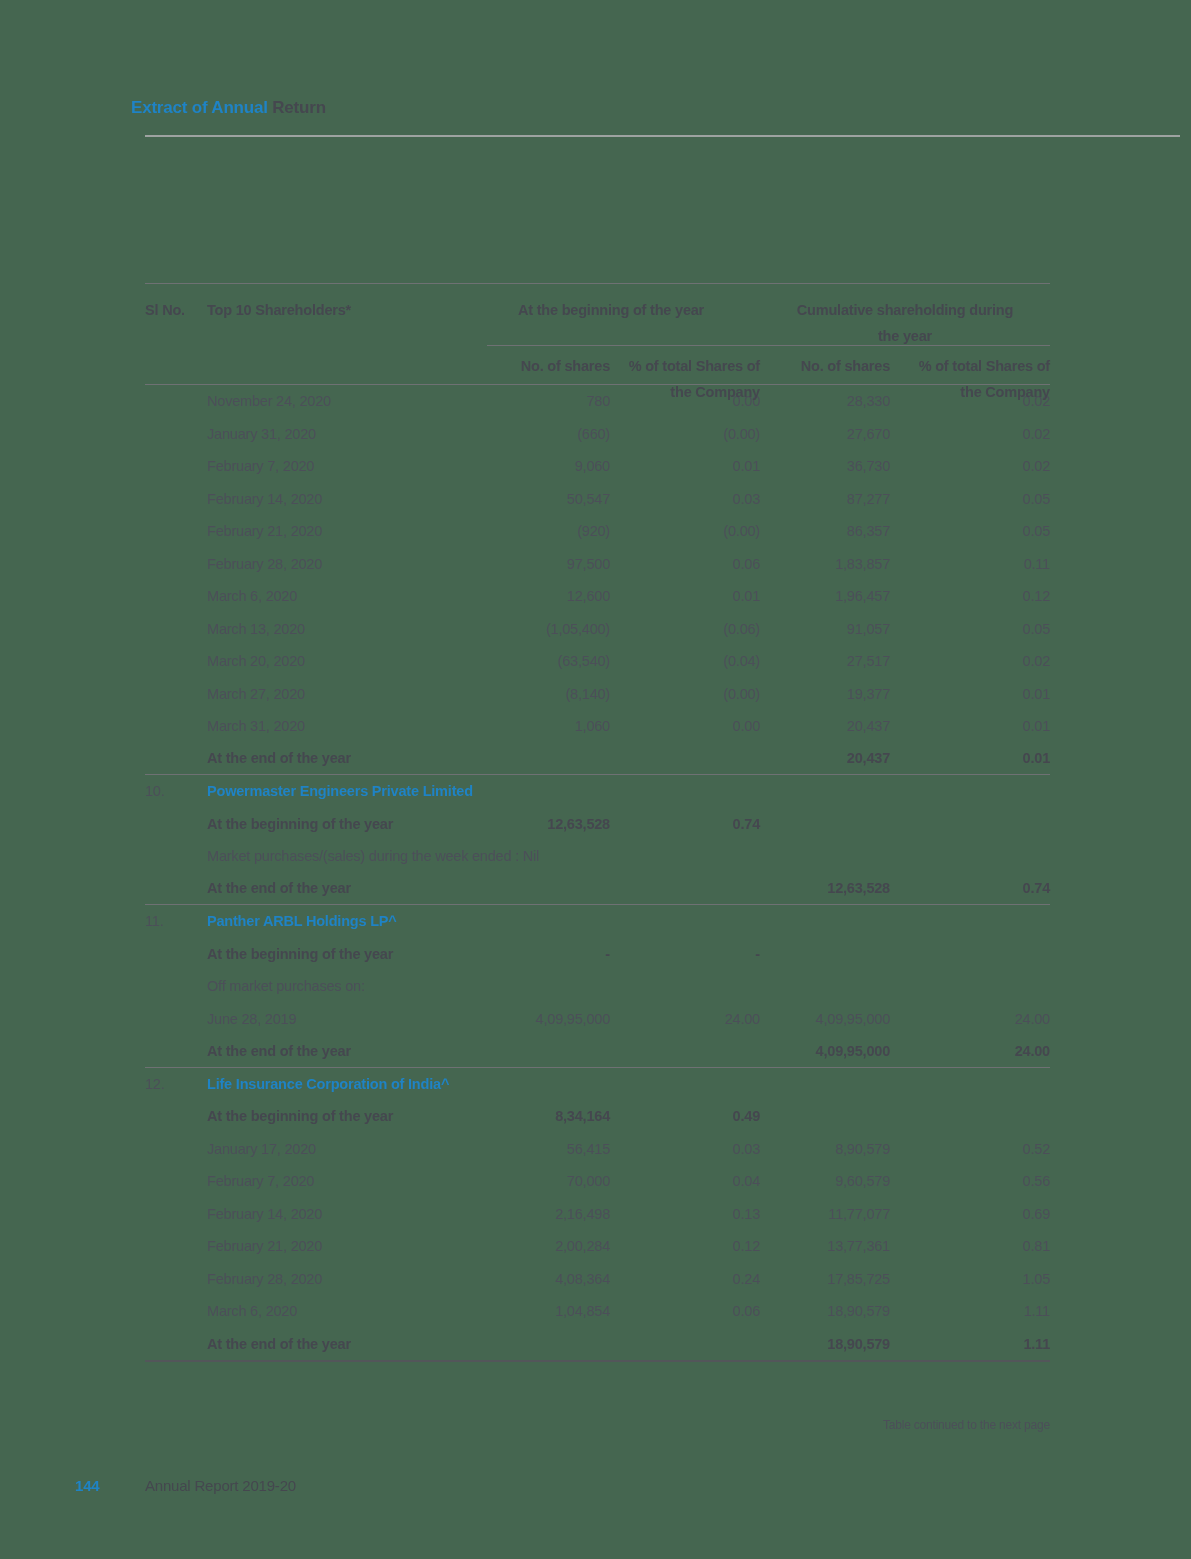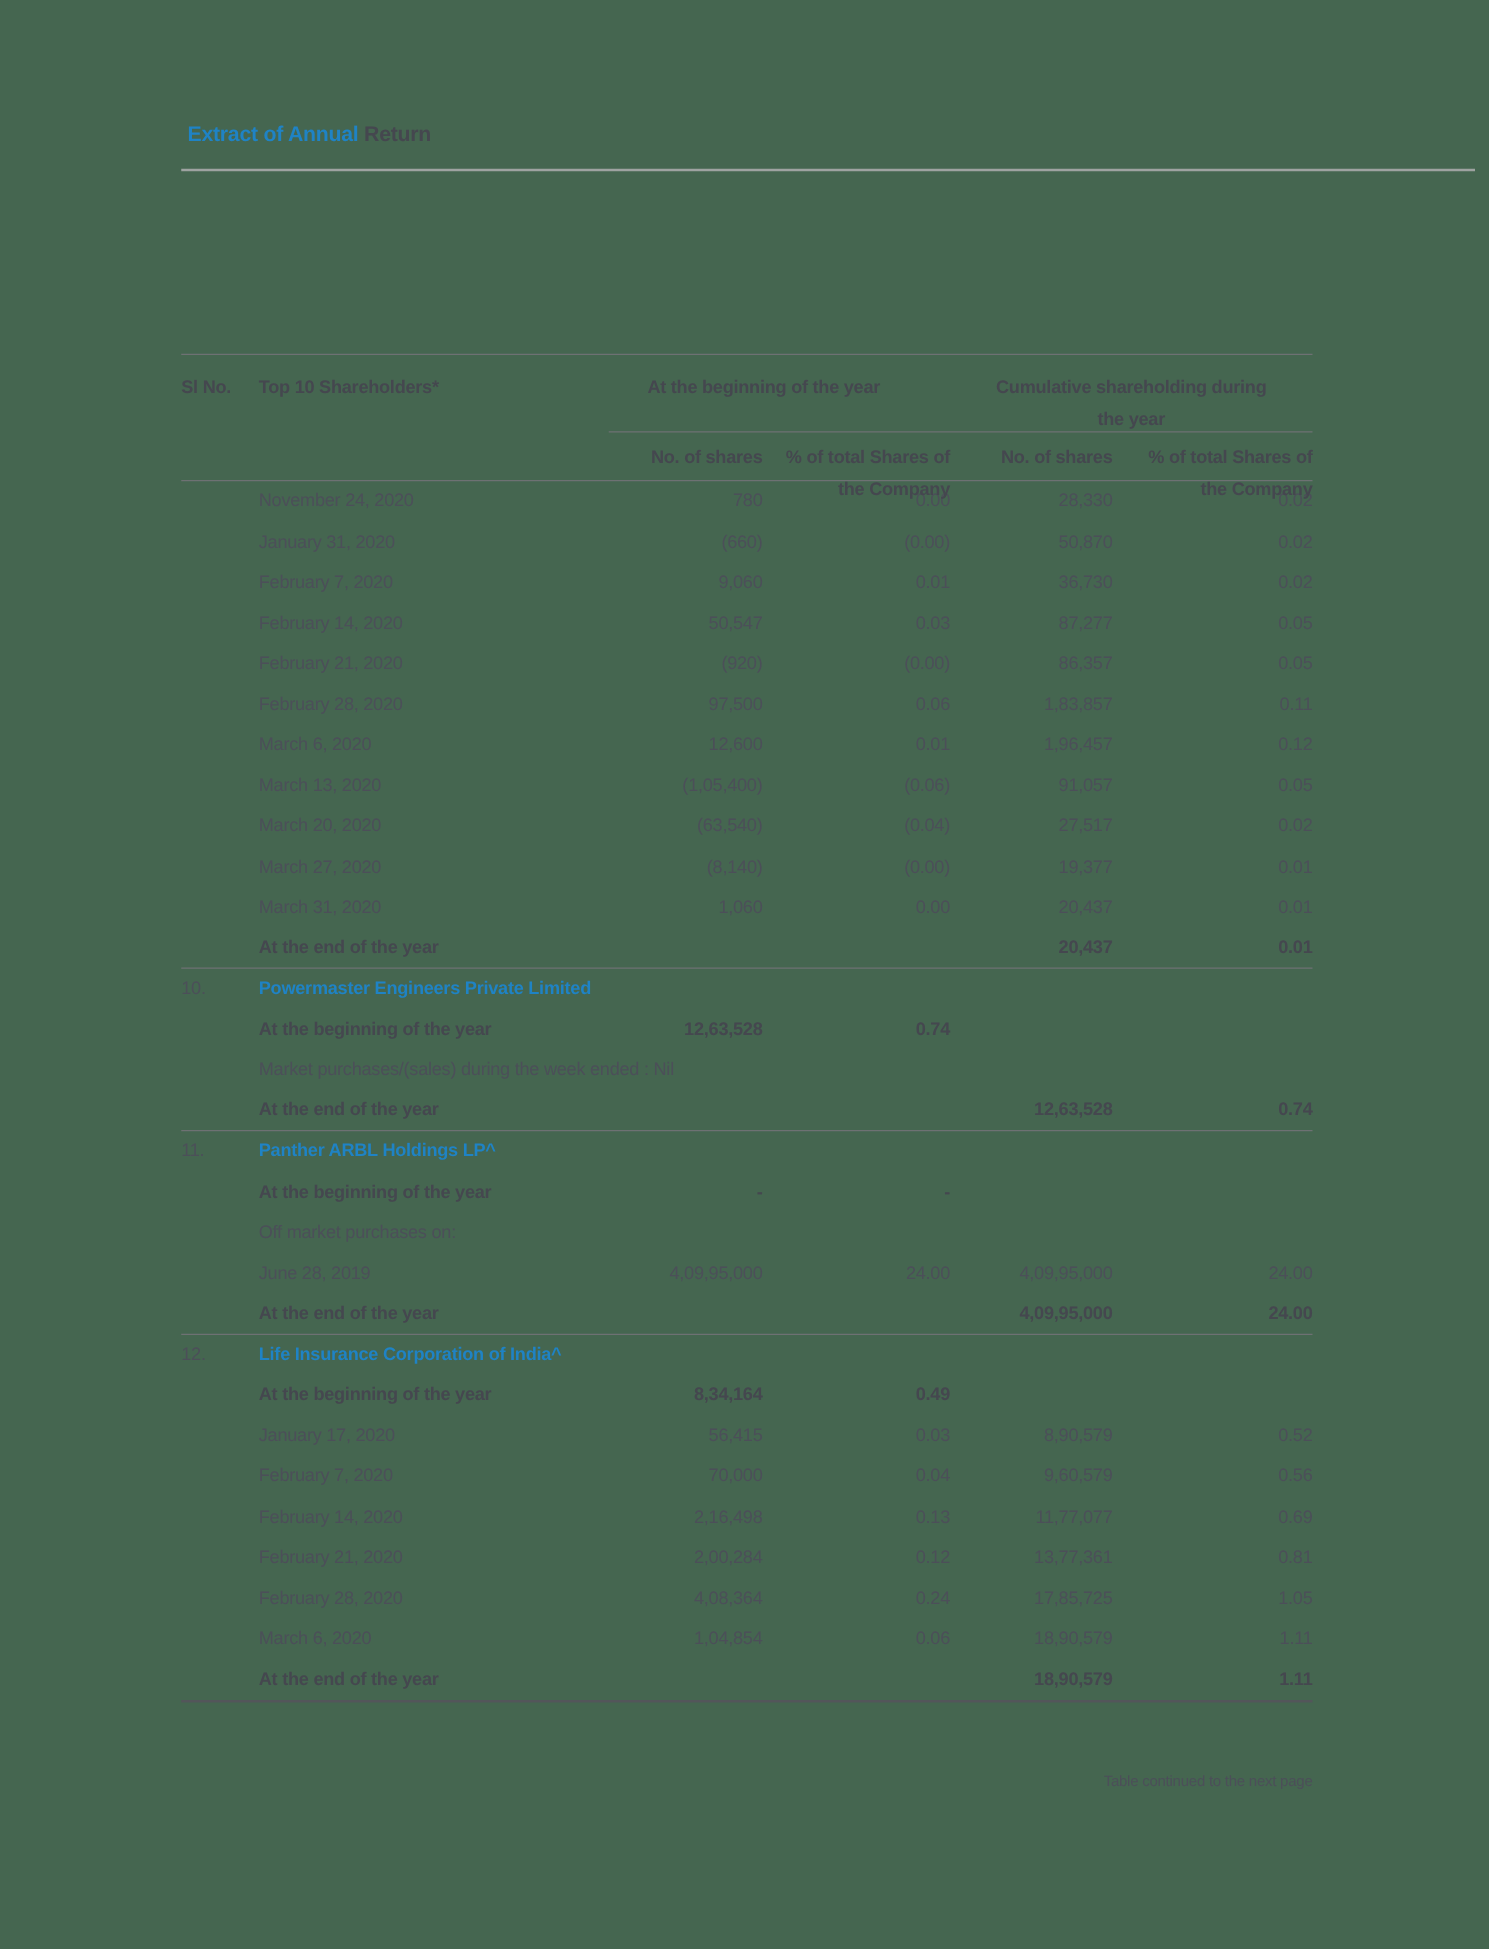--- a/index.html
+++ b/index.html
@@ -18,21 +18,21 @@
     font-family:"Liberation Sans", sans-serif;
     color:var(--text);
     position:relative;
     overflow:hidden;
     letter-spacing:-0.2px;
   }
   .page{position:absolute;inset:0;}
 
   
   .doc-title{
-    position:absolute;left:150px;top:98px;
+    position:absolute;left:131px;top:98px;
     font-size:17px;font-weight:bold;color:var(--text-dark);
     white-space:nowrap;
   }
   .doc-title .accent{color:var(--accent);}
   .title-rule{
     position:absolute;left:145px;top:135px;width:1035px;height:2px;
     background:var(--rule);
   }
 
   
@@ -119,21 +119,21 @@
           <div class="cell num">780</div>
           <div class="cell num">0.00</div>
           <div class="cell num">28,330</div>
           <div class="cell num">0.02</div>
         </div>
         <div class="row">
           <div class="cell"></div>
           <div class="cell">January 31, 2020</div>
           <div class="cell num">(660)</div>
           <div class="cell num">(0.00)</div>
-          <div class="cell num">50,870</div>
+          <div class="cell num">27,670</div>
           <div class="cell num">0.02</div>
         </div>
         <div class="row">
           <div class="cell"></div>
           <div class="cell">February 7, 2020</div>
           <div class="cell num">9,060</div>
           <div class="cell num">0.01</div>
           <div class="cell num">36,730</div>
           <div class="cell num">0.02</div>
         </div>
@@ -351,14 +351,18 @@
           <div class="cell num"></div>
           <div class="cell num"></div>
           <div class="cell num">18,90,579</div>
           <div class="cell num">1.11</div>
         </div>
       </div>
   </div>
 
   <div class="continuation">Table continued to the next page</div>
 
+  <div class="footer">
+    <span class="page-num">144</span>
+    <span class="footer-label">Annual Report 2019-20</span>
+  </div>
 
 </div>
 
 </body></html>

